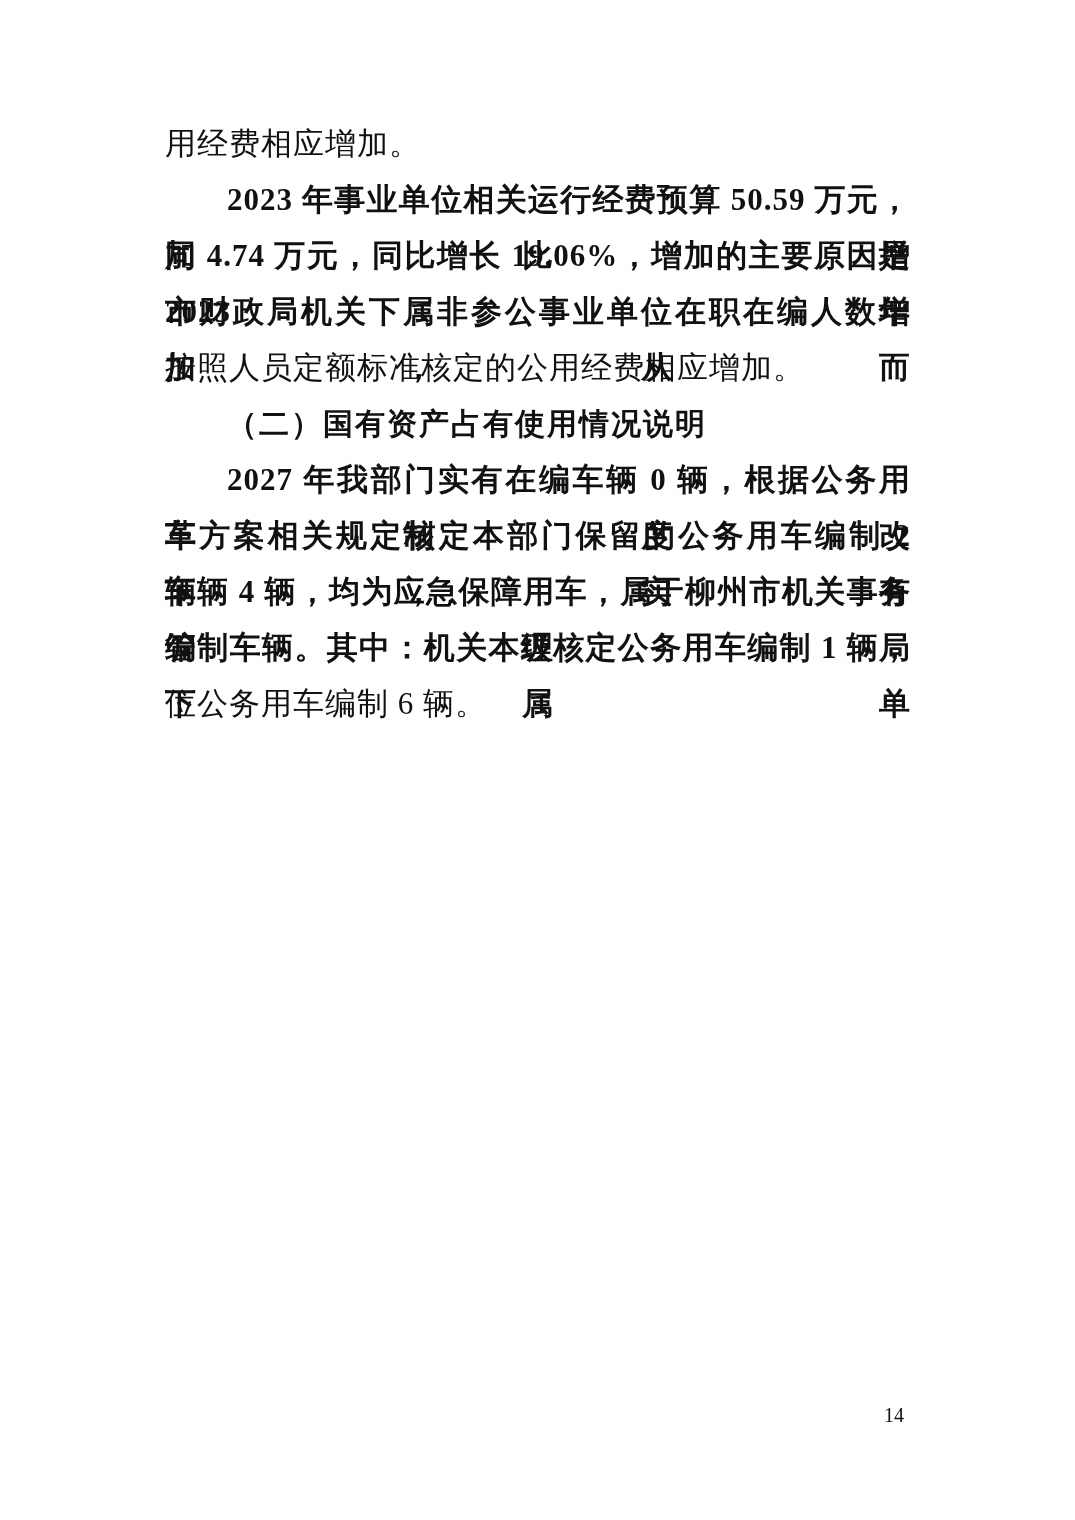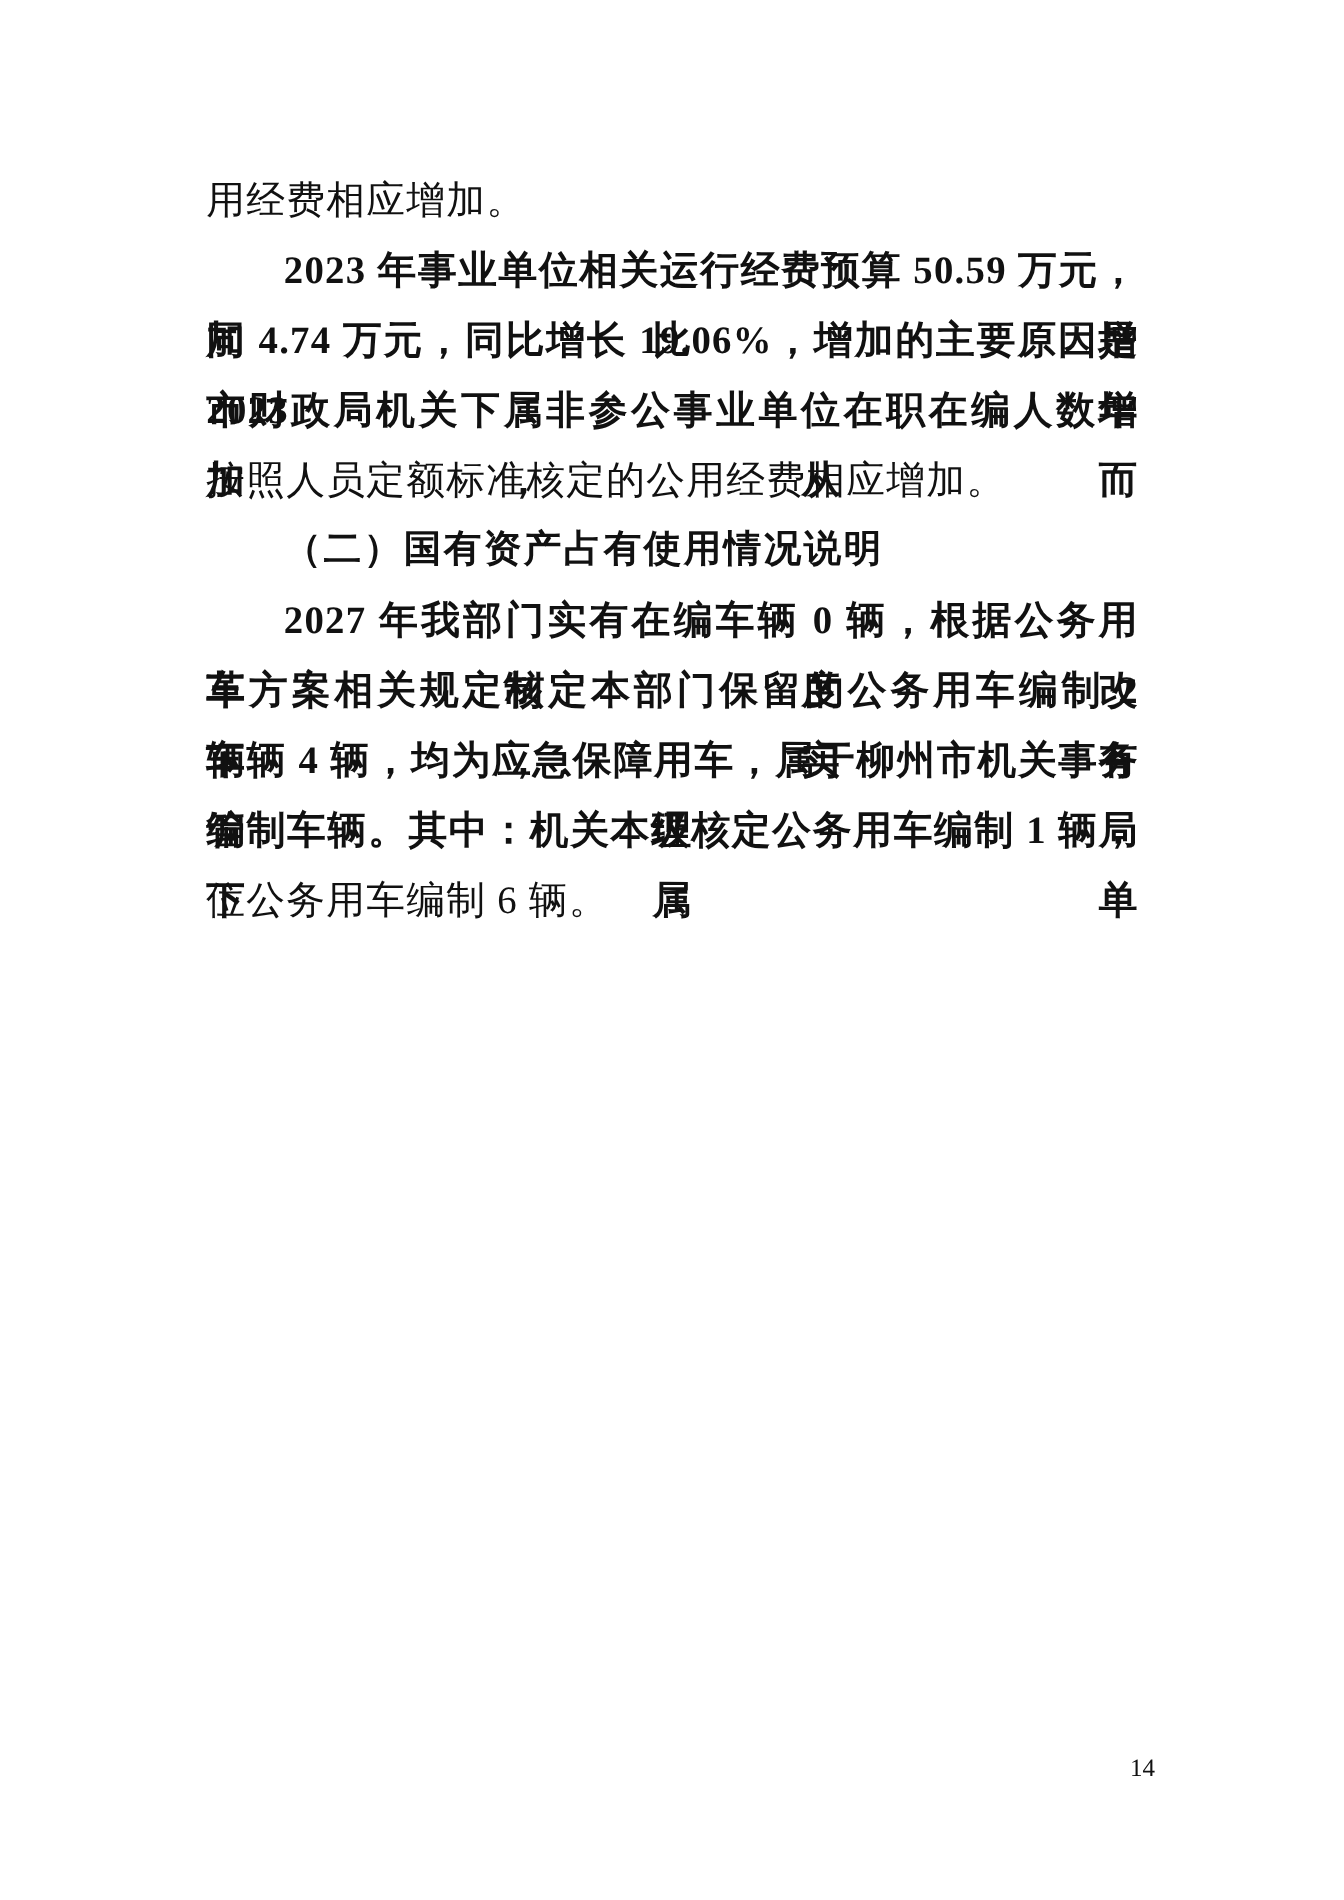--- a/index.html
+++ b/index.html
@@ -12,21 +12,21 @@
     width: 1075px;
     height: 1520px;
     background: #ffffff;
     overflow: hidden;
     font-family: "Liberation Serif", "DejaVu Serif", serif;
     color: #111111;
   }
   .text-block {
     position: absolute;
     left: 165px;
-    top: 132px;
+    top: 116px;
     width: 746px;
   }
   .ln {
     display: block;
     height: 56px;
     line-height: 56px;
     font-size: 31px;
     letter-spacing: 1px;
     white-space: nowrap;
     text-align: left;
@@ -50,21 +50,21 @@
     font-size: 30px;
     letter-spacing: 2px;
   }
   .page-number {
     position: absolute;
     left: 884px;
     top: 1402px;
     width: 40px;
     font-size: 20px;
     line-height: 26px;
-    text-align: right;
+    text-align: left;
     font-family: "Liberation Serif", "DejaVu Serif", serif;
     color: #111111;
   }
 </style>
 </head>
 <body>
 
 <div class="page">
 
   <div class="text-block">

